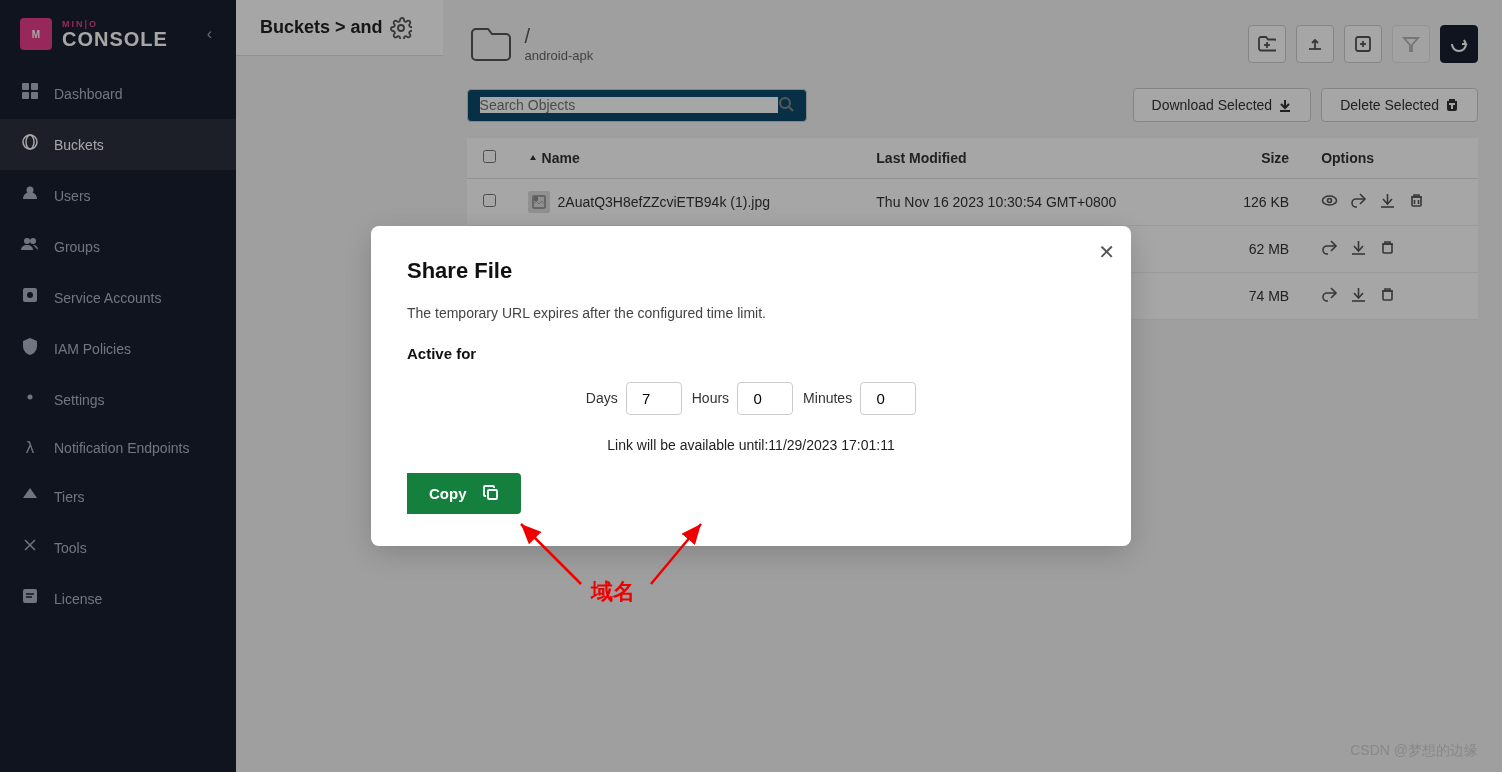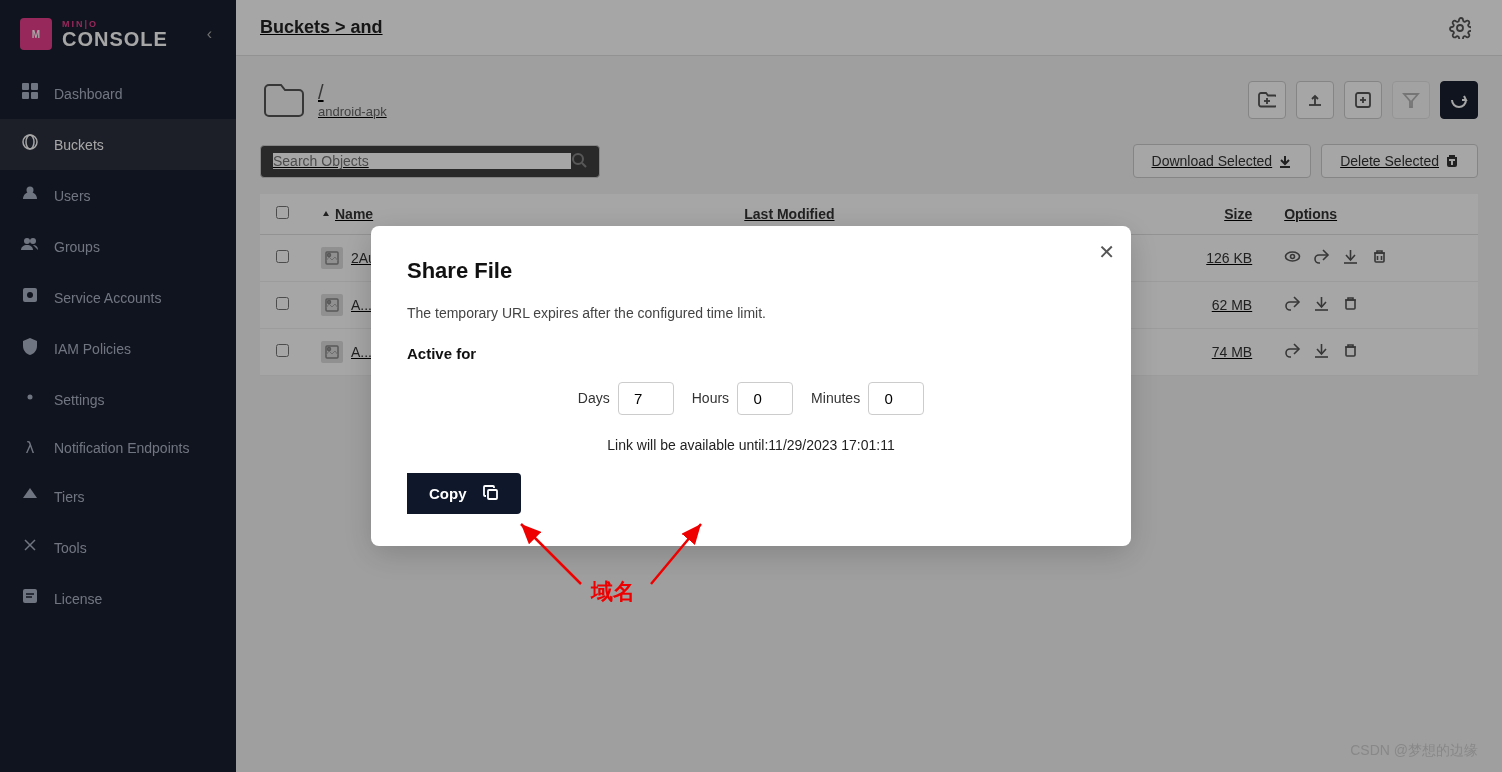--- a/index.html
+++ b/index.html
@@ -70,25 +70,23 @@
       text-align: center;
       font-size: 17px;
       flex-shrink: 0;
     }
     .nav-label { font-size: 14px; }
 
     
     .main {
       flex: 1;
       display: flex;
-      flex-direction: column;
       background: #f5f5f5;
       position: relative;
       overflow: hidden;
-      text-decoration: underline;
     }
 
     
     .topbar {
       background: #fff;
       border-bottom: 1px solid #e0e0e0;
       padding: 0 24px;
       height: 56px;
       display: flex;
       align-items: center;
@@ -161,21 +159,21 @@
     
     .search-action-bar {
       display: flex;
       align-items: center;
       justify-content: space-between;
       margin-bottom: 16px;
     }
     .search-wrap {
       display: flex;
       align-items: center;
-      background: #404040;
+      background: #0c4a6e;
       border: 1px solid #ccc;
       border-radius: 4px;
       padding: 6px 12px;
       width: 340px;
     }
     .search-wrap input {
       border: none;
       outline: none;
       font-size: 14px;
       flex: 1;
@@ -270,21 +268,21 @@
     }
     .modal-active-for {
       font-size: 15px;
       font-weight: 700;
       color: #111;
       margin-bottom: 20px;
     }
     .time-inputs {
       display: flex;
       align-items: flex-start;
-      gap: 18px;
+      gap: 10px;
       margin-bottom: 22px;
       justify-content: center;
     }
     .time-group {
       display: flex;
       align-items: center;
       gap: 8px;
     }
     .time-label { font-size: 14px; color: #333; }
     .time-input {
@@ -322,21 +320,21 @@
       border: none;
       outline: none;
       font-size: 14px;
       color: #333;
       background: transparent;
       white-space: nowrap;
       overflow: hidden;
       text-overflow: ellipsis;
     }
     .copy-btn {
-      background: #0f172a;
+      background: #15803d;
       color: #fff;
       border: none;
       border-radius: 0 4px 4px 0;
       padding: 12px 22px;
       font-size: 15px;
       font-weight: 600;
       cursor: pointer;
       display: flex;
       align-items: center;
       gap: 16px;

